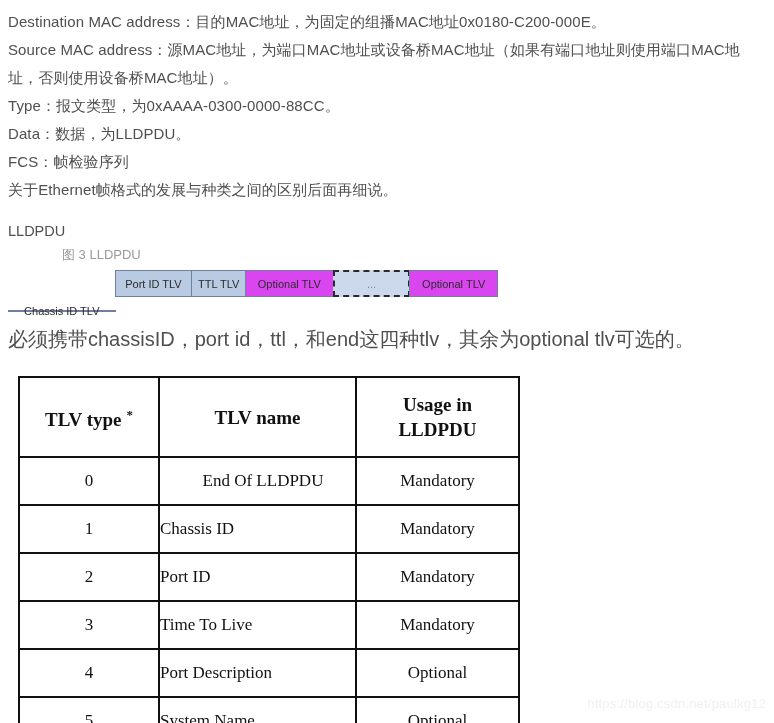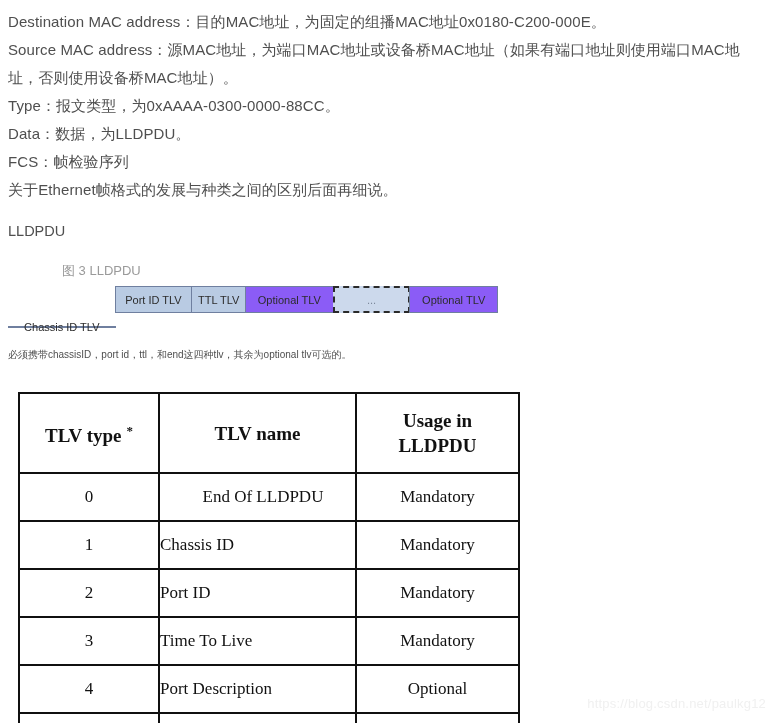--- a/index.html
+++ b/index.html
@@ -35,21 +35,21 @@
     line-height: 26px;
     color: #4f4f4f;
     padding-left: 8px;
   }
 
   .fig-caption {
     font-size: 13px;
     line-height: 22px;
     color: #9a9a9a;
     padding-left: 62px;
-    margin-top: 16px;
+    margin-top: 0;
   }
 
   
   .diagram-wrap {
     position: relative;
     margin-top: 4px;
     padding-left: 8px;
     height: 34px;
   }
   .diagram {
@@ -67,21 +67,21 @@
     font-size: 11px;
     color: #2c2c2c;
     display: flex;
     align-items: center;
     justify-content: center;
     margin-right: -1px;
     white-space: nowrap;
     font-family: "Liberation Sans", "DejaVu Sans", sans-serif;
   }
   .cell.light {
-    background: #8b5cf6;
+    background: #d946ef;
   }
   .cell.dashed {
     border: 2px dashed #2a2a2a;
     background: #ccd9ec;
     color: #7d8a9c;
   }
   .c-chassis { width: 108px; margin-top: 40px; }
   .c-port    { width: 78px;  }
   .c-ttl     { width: 55px;  }
   .c-opt1    { width: 89px;  }
@@ -98,21 +98,21 @@
     color: rgba(255,255,255,0.72);
     letter-spacing: 0px;
     pointer-events: none;
     text-shadow: 0 0 2px rgba(120,130,150,0.45);
     white-space: nowrap;
     font-family: "Liberation Sans", "DejaVu Sans", sans-serif;
   }
 
   
   .note-line {
-    font-size: 10px;
+    font-size: 20px;
     line-height: 26px;
     color: #4f4f4f;
     padding-left: 8px;
     margin-top: 22px;
   }
 
   
   .tlv-table-wrap {
     margin-top: 24px;
     padding-left: 18px;

